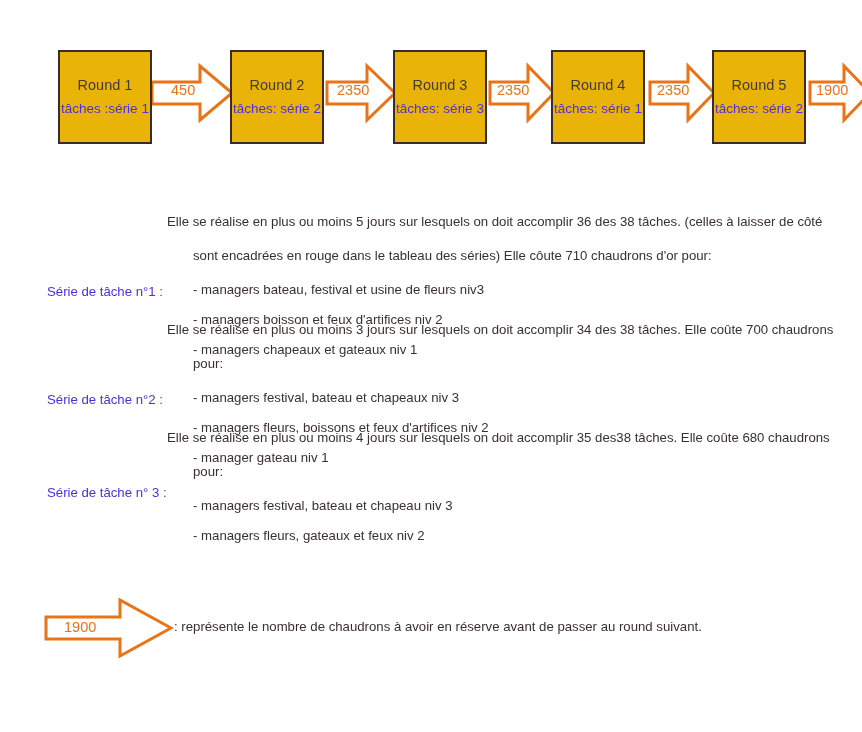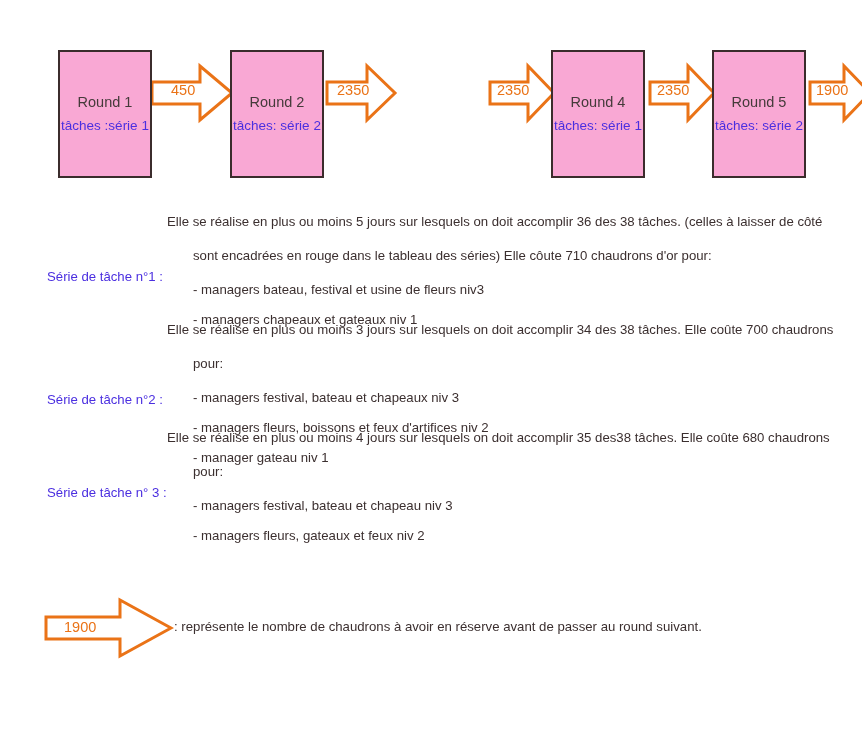--- a/index.html
+++ b/index.html
@@ -21,23 +21,23 @@
     position: absolute;
     left: 0;
     top: 0;
     width: 862px;
     height: 175px;
   }
   .round-box {
     position: absolute;
     top: 50px;
     width: 94px;
-    height: 128px;
+    height: 94px;
     border: 2px solid #3B2C2C;
-    background: #f9a8d4;
+    background: #eab308;
     box-sizing: border-box;
     display: flex;
     flex-direction: column;
     align-items: center;
     justify-content: center;
     z-index: 3;
   }
   .round-title {
     font-size: 14.5px;
     color: #453A3A;
@@ -140,20 +140,24 @@
 
 <div id="flow-diagram">
 
   <div class="round-box" style="left:58px;">
     <div class="round-title">Round 1</div>
     <div class="round-sub">tâches :série 1</div>
   </div>
   <div class="round-box" style="left:230px;">
     <div class="round-title">Round 2</div>
     <div class="round-sub">tâches: série 2</div>
+  </div>
+  <div class="round-box" style="left:393px;">
+    <div class="round-title">Round 3</div>
+    <div class="round-sub">tâches: série 3</div>
   </div>
   <div class="round-box" style="left:551px;">
     <div class="round-title">Round 4</div>
     <div class="round-sub">tâches: série 1</div>
   </div>
   <div class="round-box" style="left:712px;">
     <div class="round-title">Round 5</div>
     <div class="round-sub">tâches: série 2</div>
   </div>
 
@@ -193,20 +197,21 @@
   <div class="arrow-label" style="left:816px;">1900</div>
 </div>
 
 <div class="series-block" style="top:213px;">
   <div class="row">
     <div class="series-label">Série de tâche n°1 :</div>
     <div class="series-body">
       <p class="para">Elle se réalise en plus ou moins 5 jours sur lesquels on doit accomplir 36 des 38 tâches. (celles à laisser de côté</p>
       <p class="cont">sont encadrées en rouge dans le tableau des séries) Elle côute 710 chaudrons d'or pour:</p>
       <p class="item">- managers bateau, festival et usine de fleurs niv3</p>
+      <p class="item">- managers boisson et feux d'artifices niv 2</p>
       <p class="item">- managers chapeaux et gateaux niv 1</p>
     </div>
   </div>
 </div>
 
 <div class="series-block" style="top:321px;">
   <div class="row">
     <div class="series-label">Série de tâche n°2 :</div>
     <div class="series-body">
       <p class="para">Elle se réalise en plus ou moins 3 jours sur lesquels on doit accomplir 34 des 38 tâches. Elle coûte 700 chaudrons</p>

